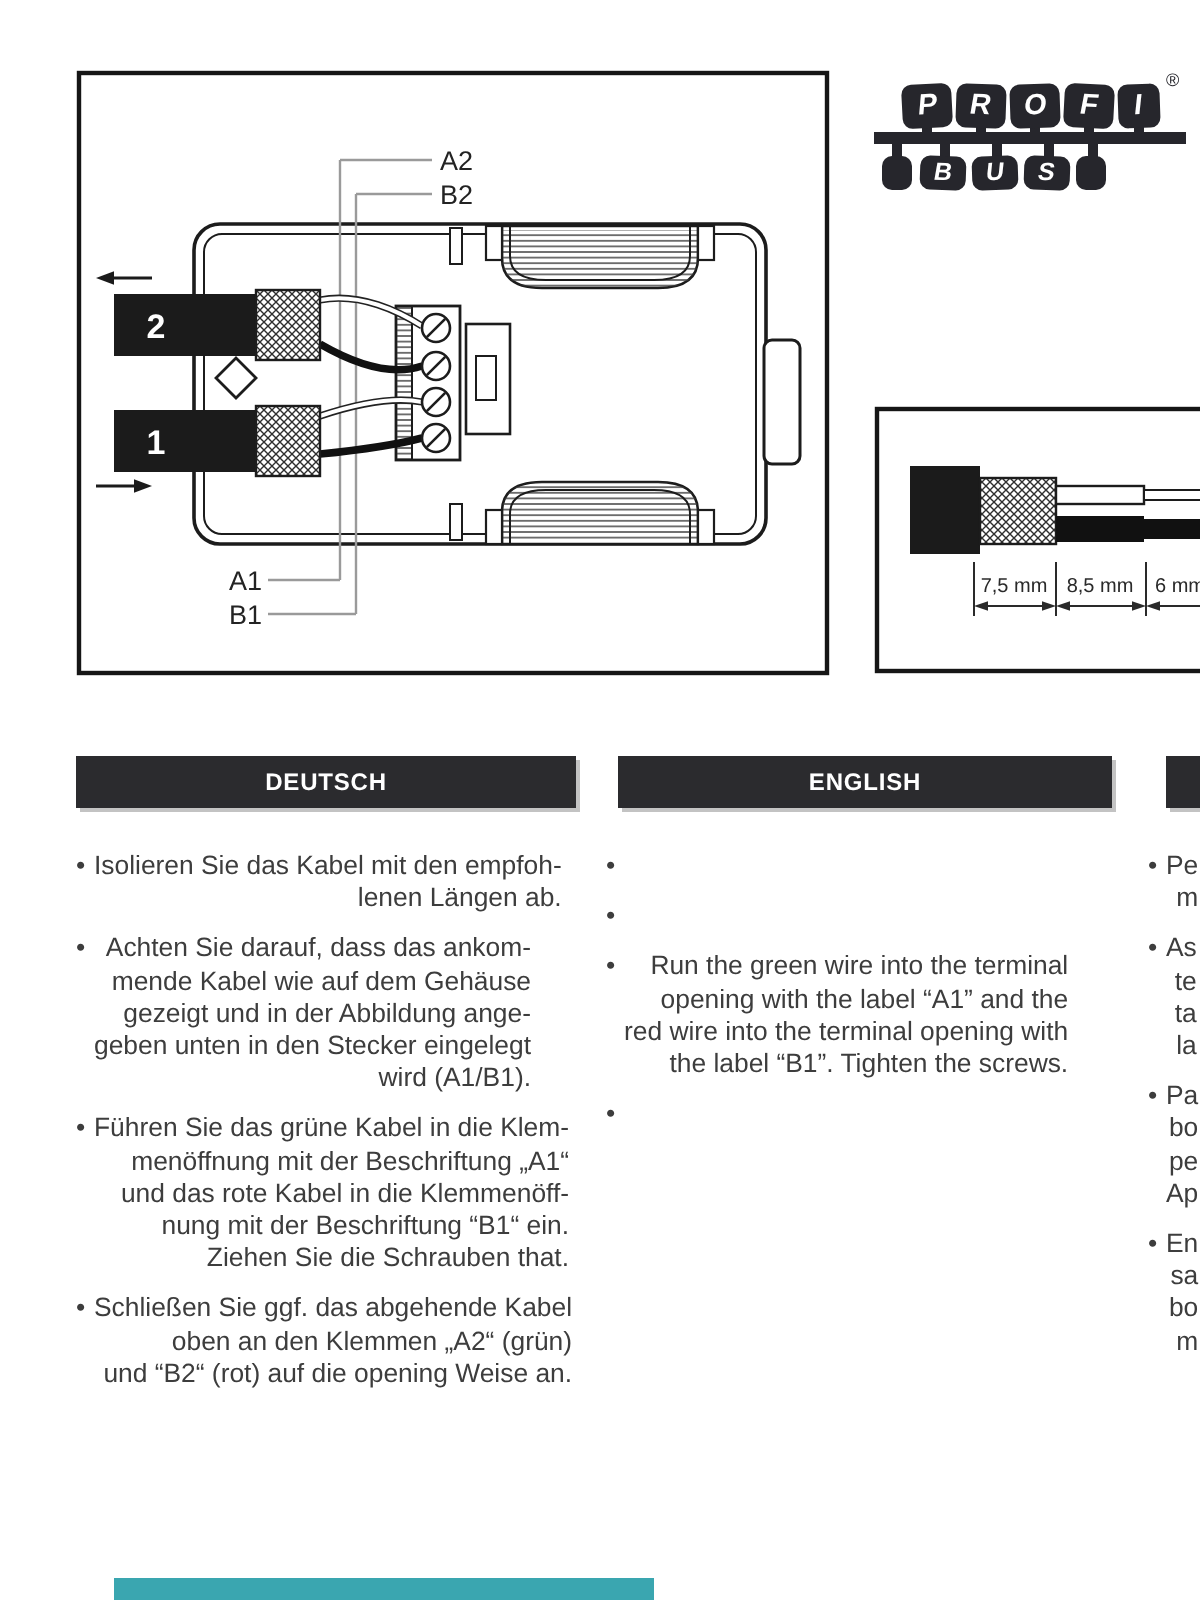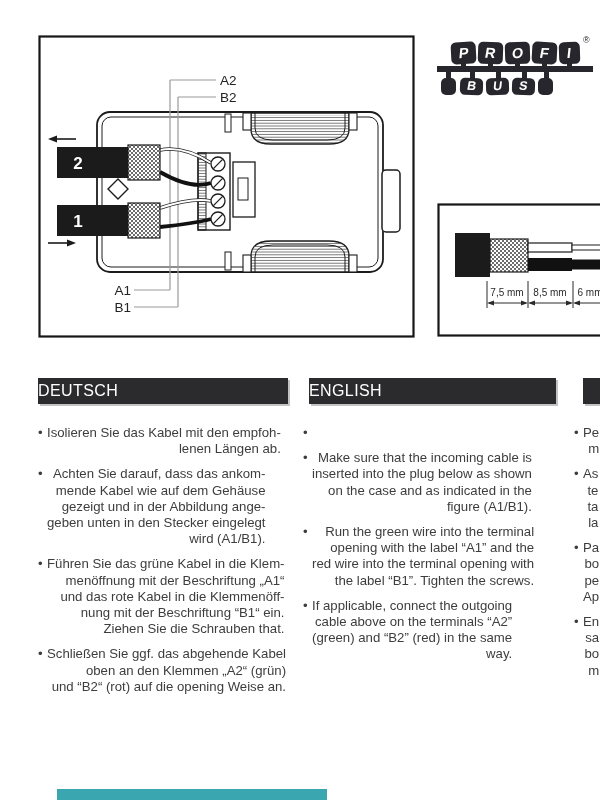--- a/index.html
+++ b/index.html
@@ -2,22 +2,22 @@
 <html><head>
 <meta charset="utf-8">
 <style>
   html,body{margin:0;padding:0;}
   body{width:600px;height:800px;position:relative;overflow:hidden;background:#fff;
        font-family:"Liberation Sans", sans-serif;}
   .abs{position:absolute;}
 
   
   .col{position:absolute;top:378px;}
-  .lang-bar{height:26px;background:#2b2b2e;color:#fff;
-            line-height:26px;font-size:16px;font-weight:400;letter-spacing:.4px;
+  .lang-bar{height:26px;background:#2b2b2e;color:#fff;text-align:center;
+            line-height:26px;font-size:12px;font-weight:700;letter-spacing:.4px;
             box-shadow:2px 2px 0 #c3c3c3;}
   .bullets{margin-top:21px;color:#3d3d3d;font-size:13.2px;line-height:16.2px;}
   .para{display:flex;margin-bottom:9px;}
   .bullet{width:9px;flex:0 0 9px;}
   .ptext{white-space:pre;text-align:right;}
 
   
   .logo{position:absolute;left:437px;top:38px;width:156px;height:60px;}
   .tile{position:absolute;background:#26262c;border-radius:5px;color:#fff;
         text-align:center;font-weight:700;}
@@ -235,38 +235,30 @@
 </div>
 
 <div class="col" style="left:303px;width:253px;">
   <div class="lang-bar" style="margin-left:6px;">ENGLISH</div>
   <div class="bullets">
     <div class="para">
         <span class="bullet">•</span>
       </div>
     <div class="para">
         <span class="bullet">•</span>
-        <span class="ptext">Make sure that the incoming cable is
-inserted into the plug below as shown
-on the case and as indicated in the
-figure (A1/B1).</span>
       </div>
     <div class="para">
         <span class="bullet">•</span>
         <span class="ptext">Run the green wire into the terminal
 opening with the label “A1” and the
 red wire into the terminal opening with
 the label “B1”. Tighten the screws.</span>
       </div>
     <div class="para">
         <span class="bullet">•</span>
-        <span class="ptext">If applicable, connect the outgoing
-cable above on the terminals “A2”
-(green) and “B2” (red) in the same
-way.</span>
       </div>
   </div>
 </div>
 
 <div class="col" style="left:574px;width:260px;">
   <div class="lang-bar" style="margin-left:9px;width:250px;"></div>
   <div class="bullets">
     <div class="para">
         <span class="bullet">•</span>
         <span class="ptext">Pe

